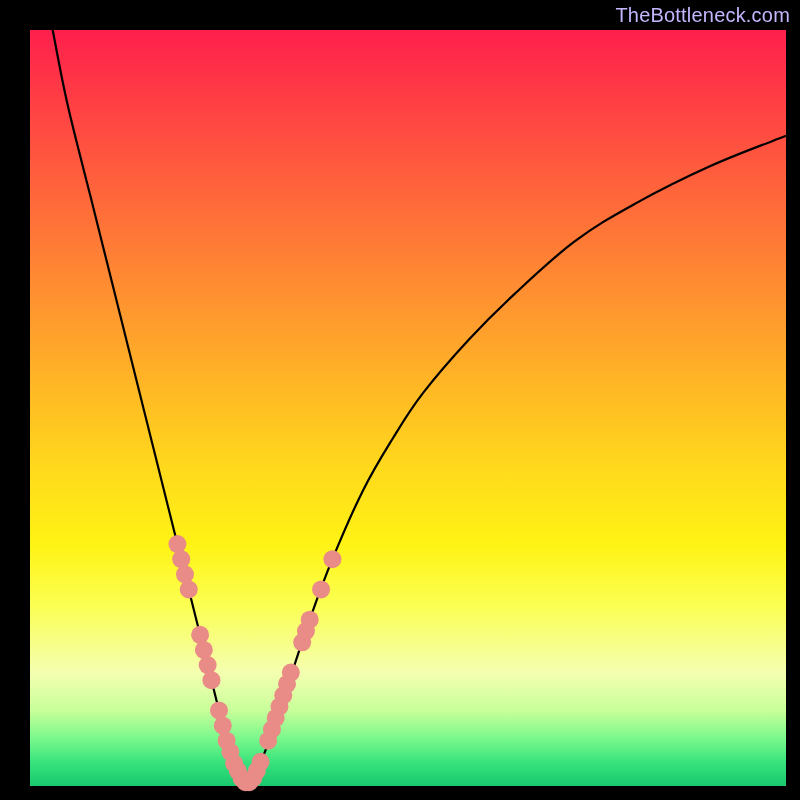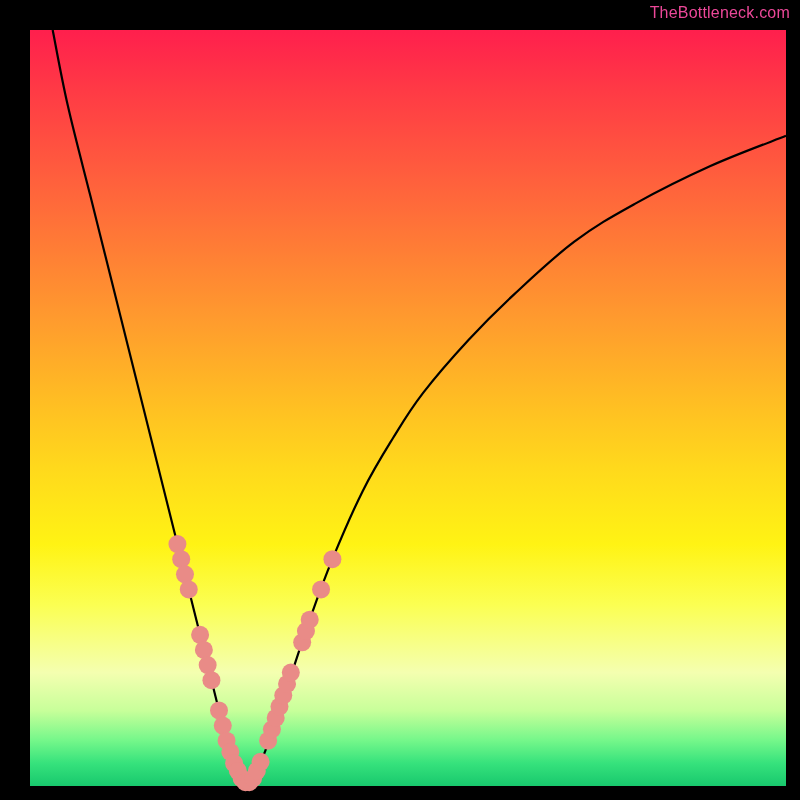--- a/index.html
+++ b/index.html
@@ -46,23 +46,23 @@
     left: 0;
     top: 0;
     width: 756px;
     height: 756px;
     overflow: visible;
   }
   .watermark {
     position: absolute;
     top: 4px;
     right: 10px;
-    font-size: 16px;
+    font-size: 20px;
     font-weight: 500;
-    color: #ec4899;
+    color: #c4b5fd;
     letter-spacing: 0.2px;
   }
 </style>
 </head>
 <body>
 
 <div class="frame">
 
   <div class="watermark">TheBottleneck.com</div>
 

